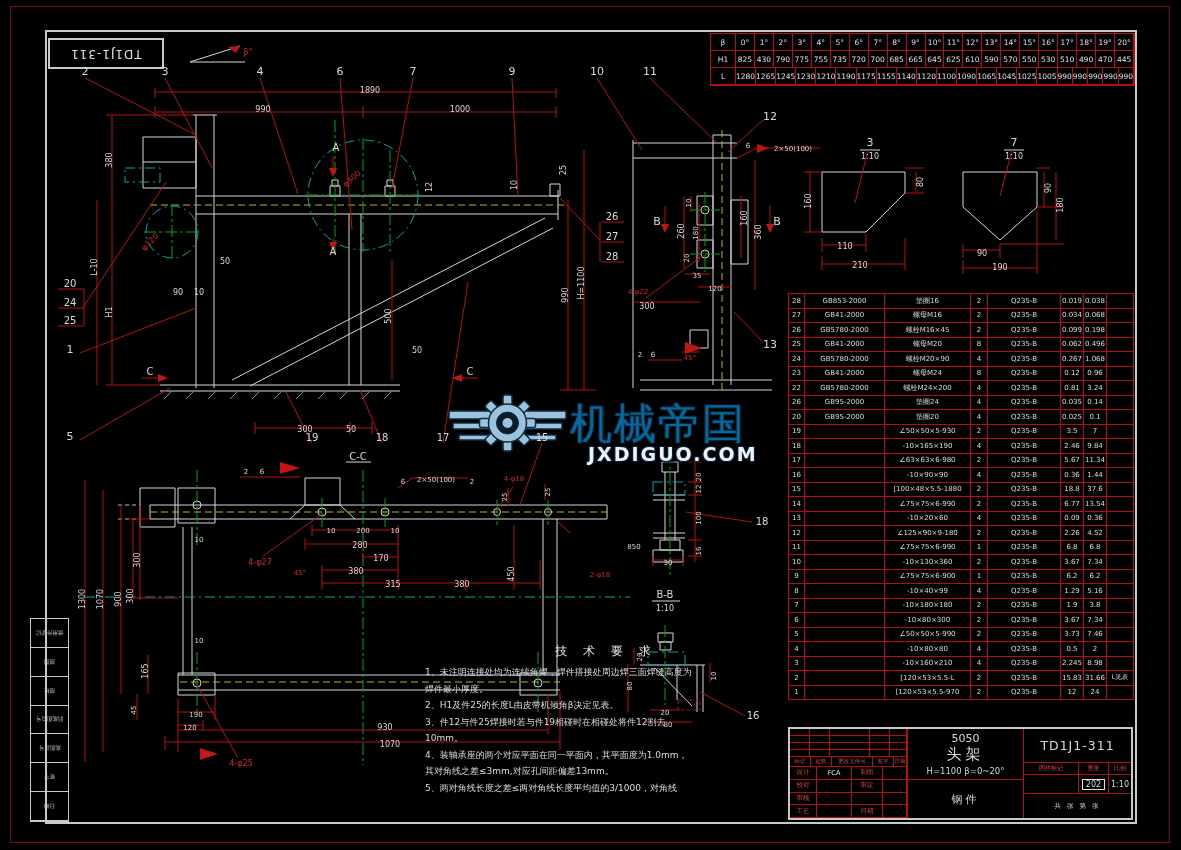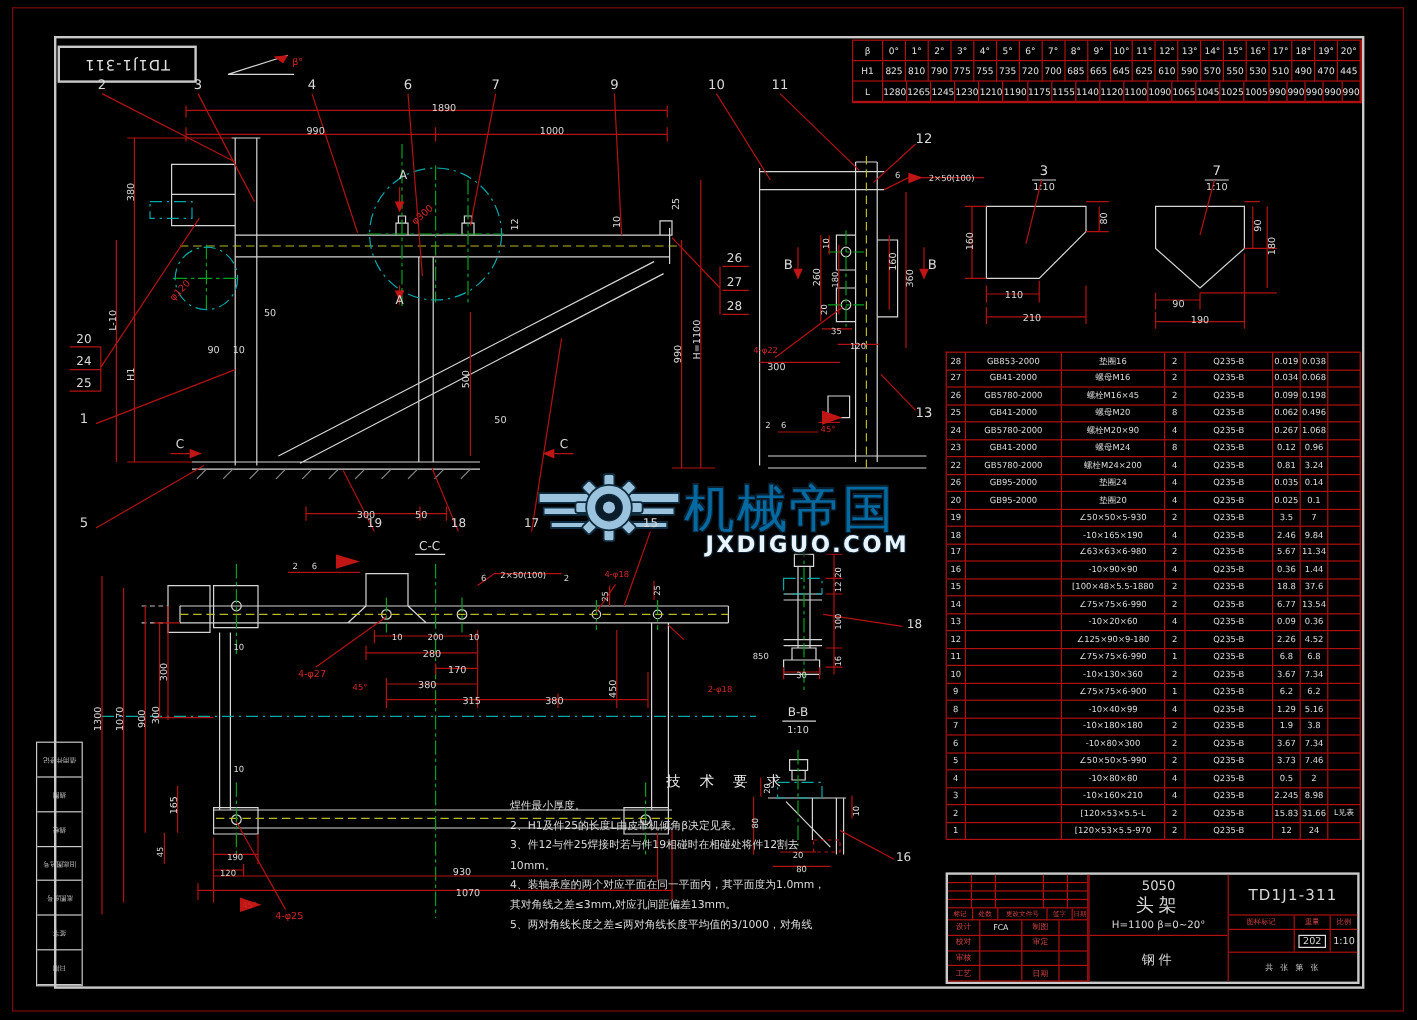--- a/index.html
+++ b/index.html
@@ -129,21 +129,21 @@
       <div class="atcell">16°</div>
       <div class="atcell">17°</div>
       <div class="atcell">18°</div>
       <div class="atcell">19°</div>
       <div class="atcell">20°</div>
     </div>
   <div class="atrow">
 
   <div class="atcell">H1</div>
       <div class="atcell">825</div>
-      <div class="atcell">810</div>
+      <div class="atcell">430</div>
       <div class="atcell">790</div>
       <div class="atcell">775</div>
       <div class="atcell">755</div>
       <div class="atcell">735</div>
       <div class="atcell">720</div>
       <div class="atcell">700</div>
       <div class="atcell">685</div>
       <div class="atcell">665</div>
       <div class="atcell">645</div>
       <div class="atcell">625</div>
@@ -329,21 +329,21 @@
     <span class="ann" style="left: 657px; top: 221px; font-size: 11px;">B</span>
     <span class="ann" style="left: 777px; top: 221px; font-size: 11px;">B</span>
     <span class="ann" style="left: 689px; top: 203px; transform: translate(-50%, -50%) rotate(-90deg); font-size: 7px;">10</span>
     <span class="ann" style="left: 744px; top: 218px; transform: translate(-50%, -50%) rotate(-90deg);">160</span>
     <span class="ann" style="left: 681px; top: 231px; transform: translate(-50%, -50%) rotate(-90deg);">260</span>
     <span class="ann" style="left: 696px; top: 233px; transform: translate(-50%, -50%) rotate(-90deg); font-size: 7px;">180</span>
     <span class="ann" style="left: 758px; top: 232px; transform: translate(-50%, -50%) rotate(-90deg);">360</span>
     <span class="ann" style="left: 687px; top: 258px; transform: translate(-50%, -50%) rotate(-90deg); font-size: 7px;">20</span>
     <span class="ann" style="left: 697px; top: 276px; font-size: 7px;">35</span>
     <span class="ann" style="left: 715px; top: 289px; font-size: 7px;">120</span>
-    <span class="ann red" style="left: 638px; top: 292px; font-size: 7px;">4-φ22</span>
+    <span class="ann red" style="left: 638px; top: 292px; font-size: 7px; font-style: italic;">4-φ22</span>
     <span class="ann" style="left: 647px; top: 306px;">300</span>
     <span class="ann red" style="left: 690px; top: 358px; font-size: 7px;">45°</span>
     <span class="ann" style="left: 640px; top: 355px; font-size: 7px;">2</span>
     <span class="ann" style="left: 653px; top: 355px; font-size: 7px;">6</span>
     <span class="ann" style="left: 870px; top: 142px; font-size: 11px;">3</span>
     <span class="ann" style="left: 870px; top: 156px; font-size: 8px;">1:10</span>
     <span class="ann" style="left: 808px; top: 201px; transform: translate(-50%, -50%) rotate(-90deg);">160</span>
     <span class="ann" style="left: 920px; top: 182px; transform: translate(-50%, -50%) rotate(-90deg);">80</span>
     <span class="ann" style="left: 845px; top: 246px;">110</span>
     <span class="ann" style="left: 860px; top: 265px;">210</span>
@@ -401,20 +401,21 @@
     <span class="ann" style="left: 630px; top: 686px; transform: translate(-50%, -50%) rotate(-90deg); font-size: 7px;">80</span>
     <span class="ann" style="left: 665px; top: 713px; font-size: 7px;">20</span>
     <span class="ann" style="left: 668px; top: 725px; font-size: 7px;">80</span>
     <span class="ann" style="left: 714px; top: 676px; transform: translate(-50%, -50%) rotate(-90deg); font-size: 7px;">10</span>
   </div>
 
 <div class="abs notes">
   <div class="notes-title">技 术 要 求</div>
   <div>
 
+  <div class="tl">1、未注明连接处均为连续角焊，焊件搭接处周边焊三面焊缝高度为</div>
       <div class="tl">焊件最小厚度。</div>
       <div class="tl">2、H1及件25的长度L由皮带机倾角β决定见表。</div>
       <div class="tl">3、件12与件25焊接时若与件19相碰时在相碰处将件12割去</div>
       <div class="tl">10mm。</div>
       <div class="tl">4、装轴承座的两个对应平面在同一平面内，其平面度为1.0mm，</div>
       <div class="tl">其对角线之差≤3mm,对应孔间距偏差13mm。</div>
       <div class="tl">5、两对角线长度之差≤两对角线长度平均值的3/1000，对角线</div>
     </div>
 </div>
 

